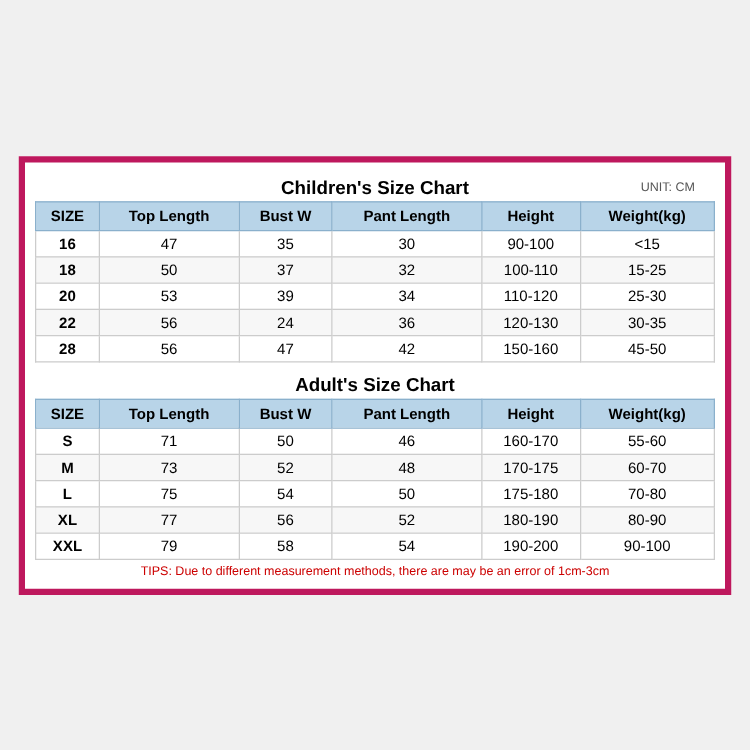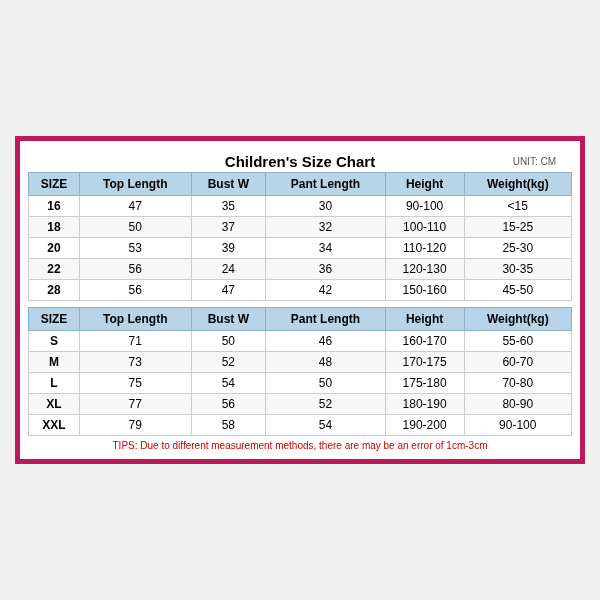--- a/index.html
+++ b/index.html
@@ -127,20 +127,23 @@
           <td>47</td>
           <td>42</td>
           <td>150-160</td>
           <td>45-50</td>
         </tr>
       </tbody>
   </table>
 
   <div class="section-gap"></div>
 
+  <div class="section-title-row">
+    <span class="section-title">Adult's Size Chart</span>
+  </div>
 
   <table>
     <thead>
       <tr>
         <th>SIZE</th>
         <th>Top Length</th>
         <th>Bust W</th>
         <th>Pant Length</th>
         <th>Height</th>
         <th>Weight(kg)</th>

